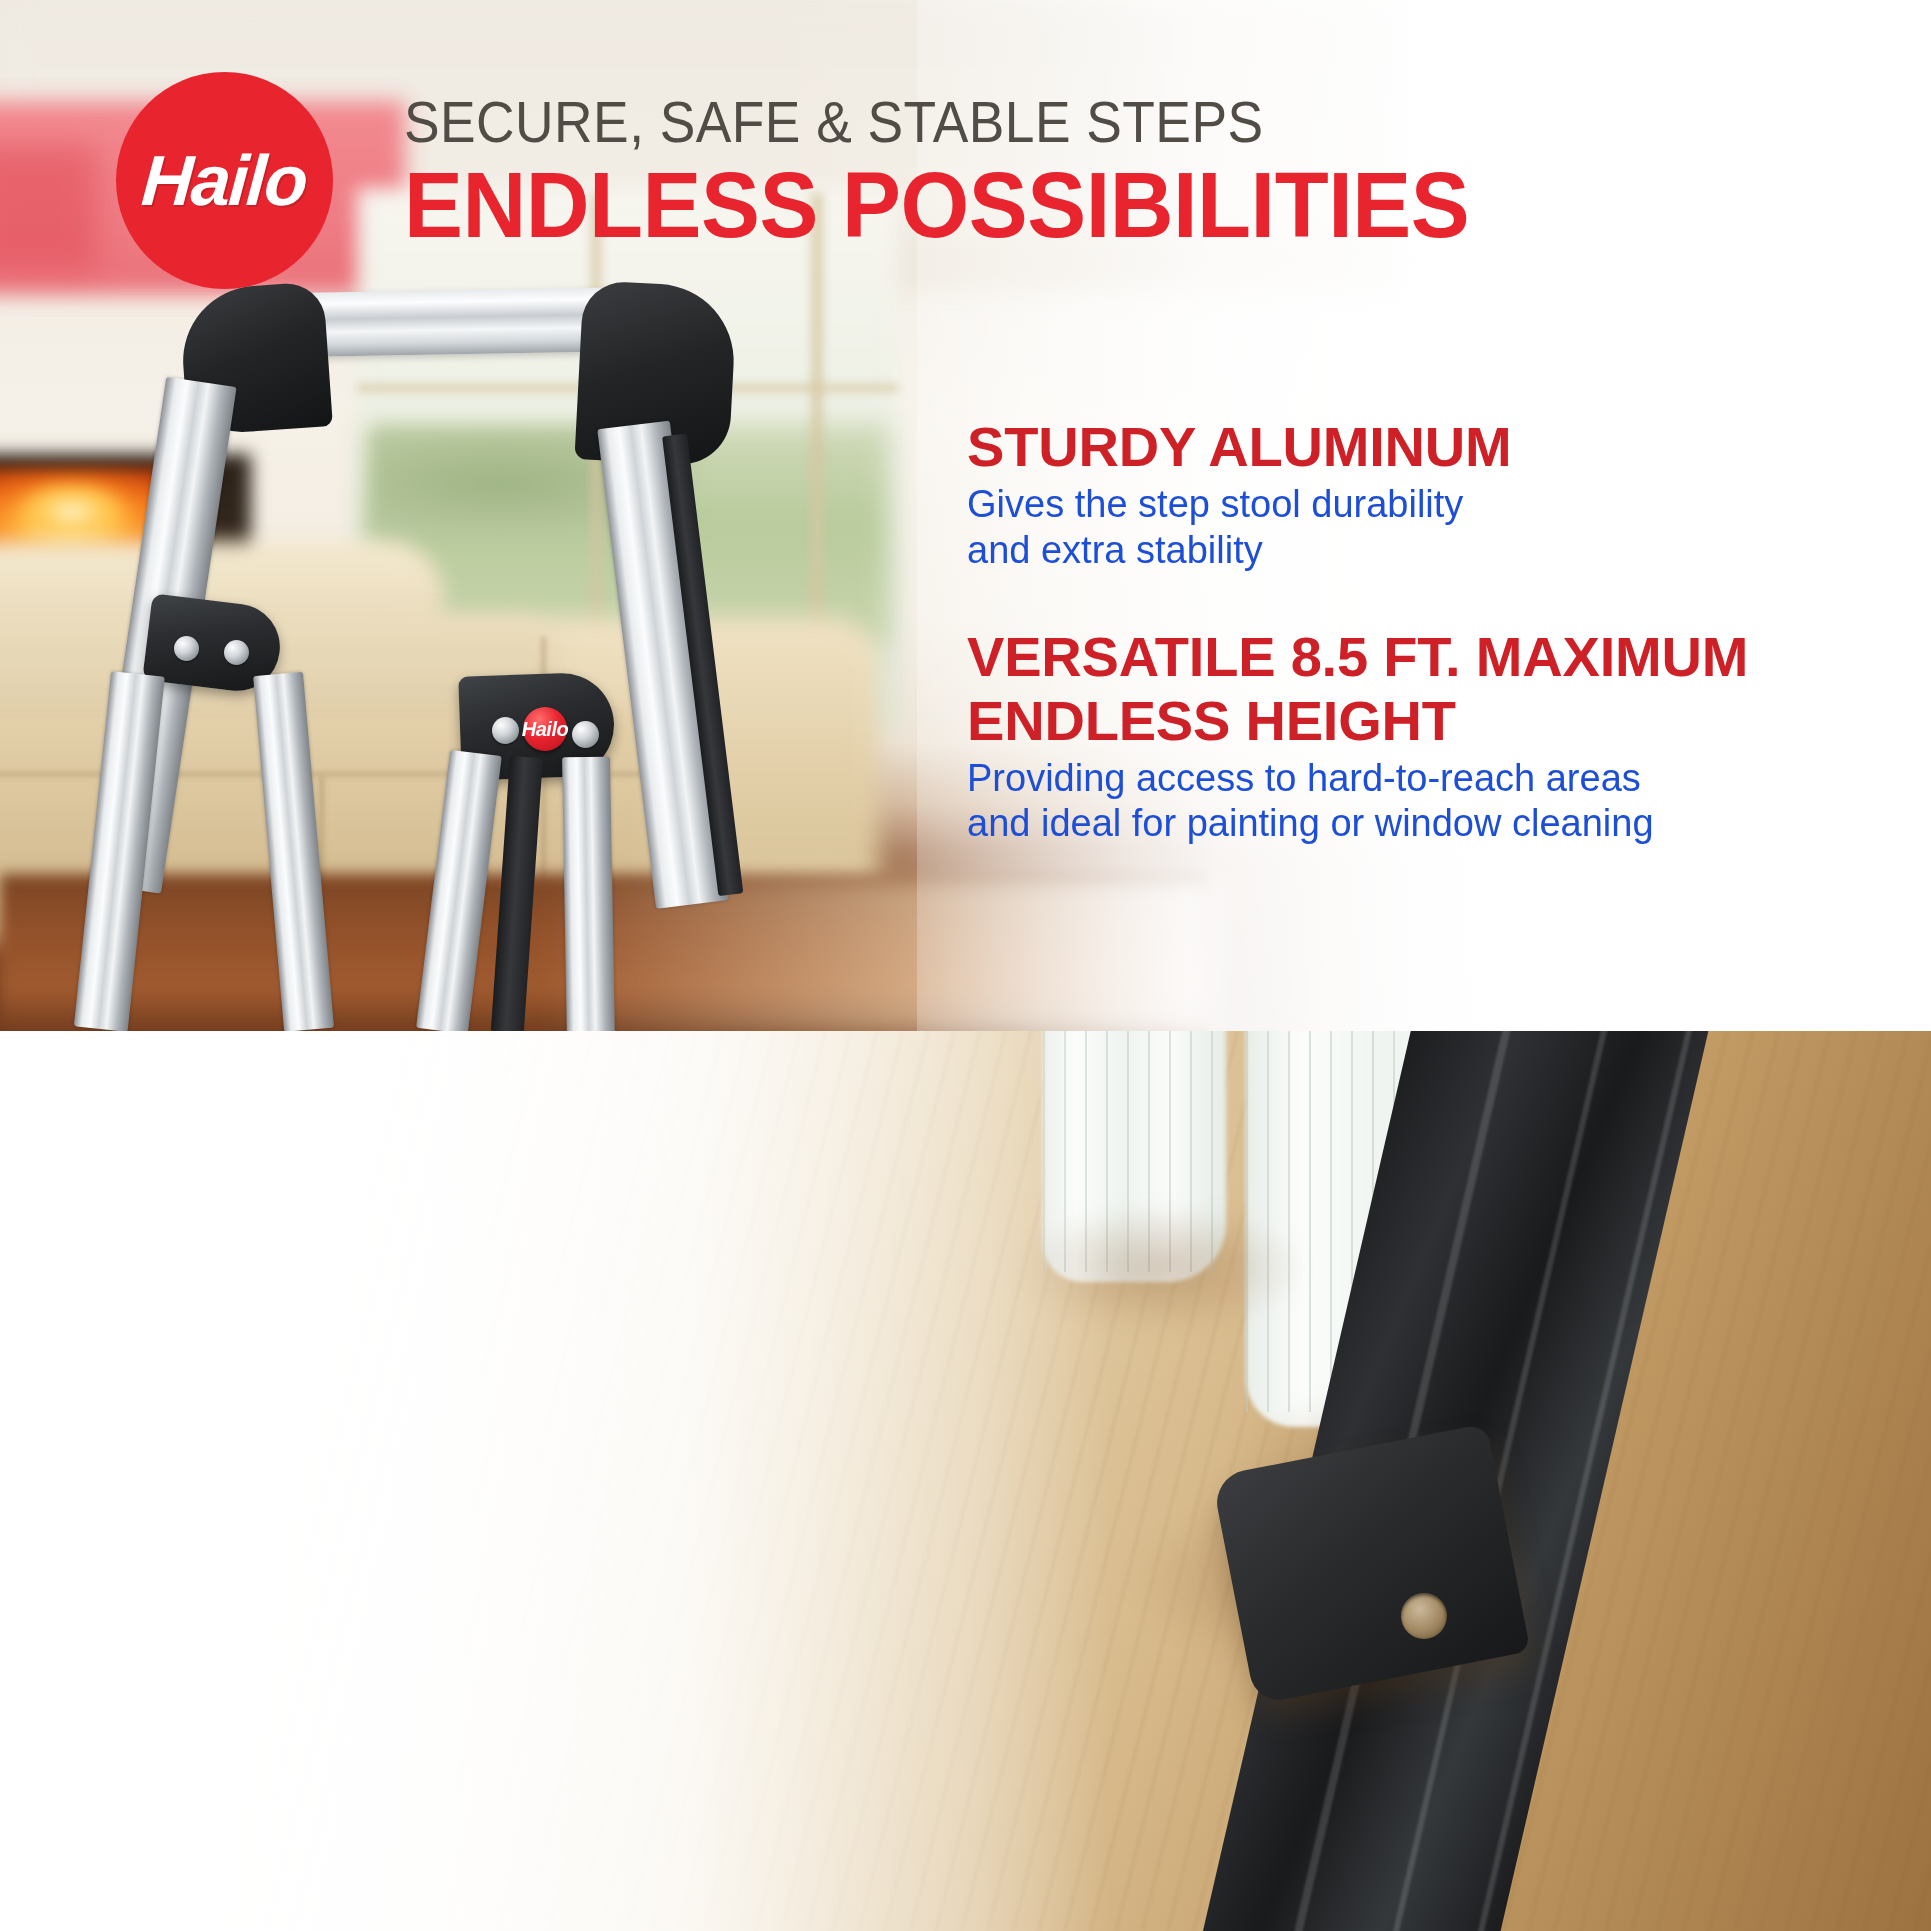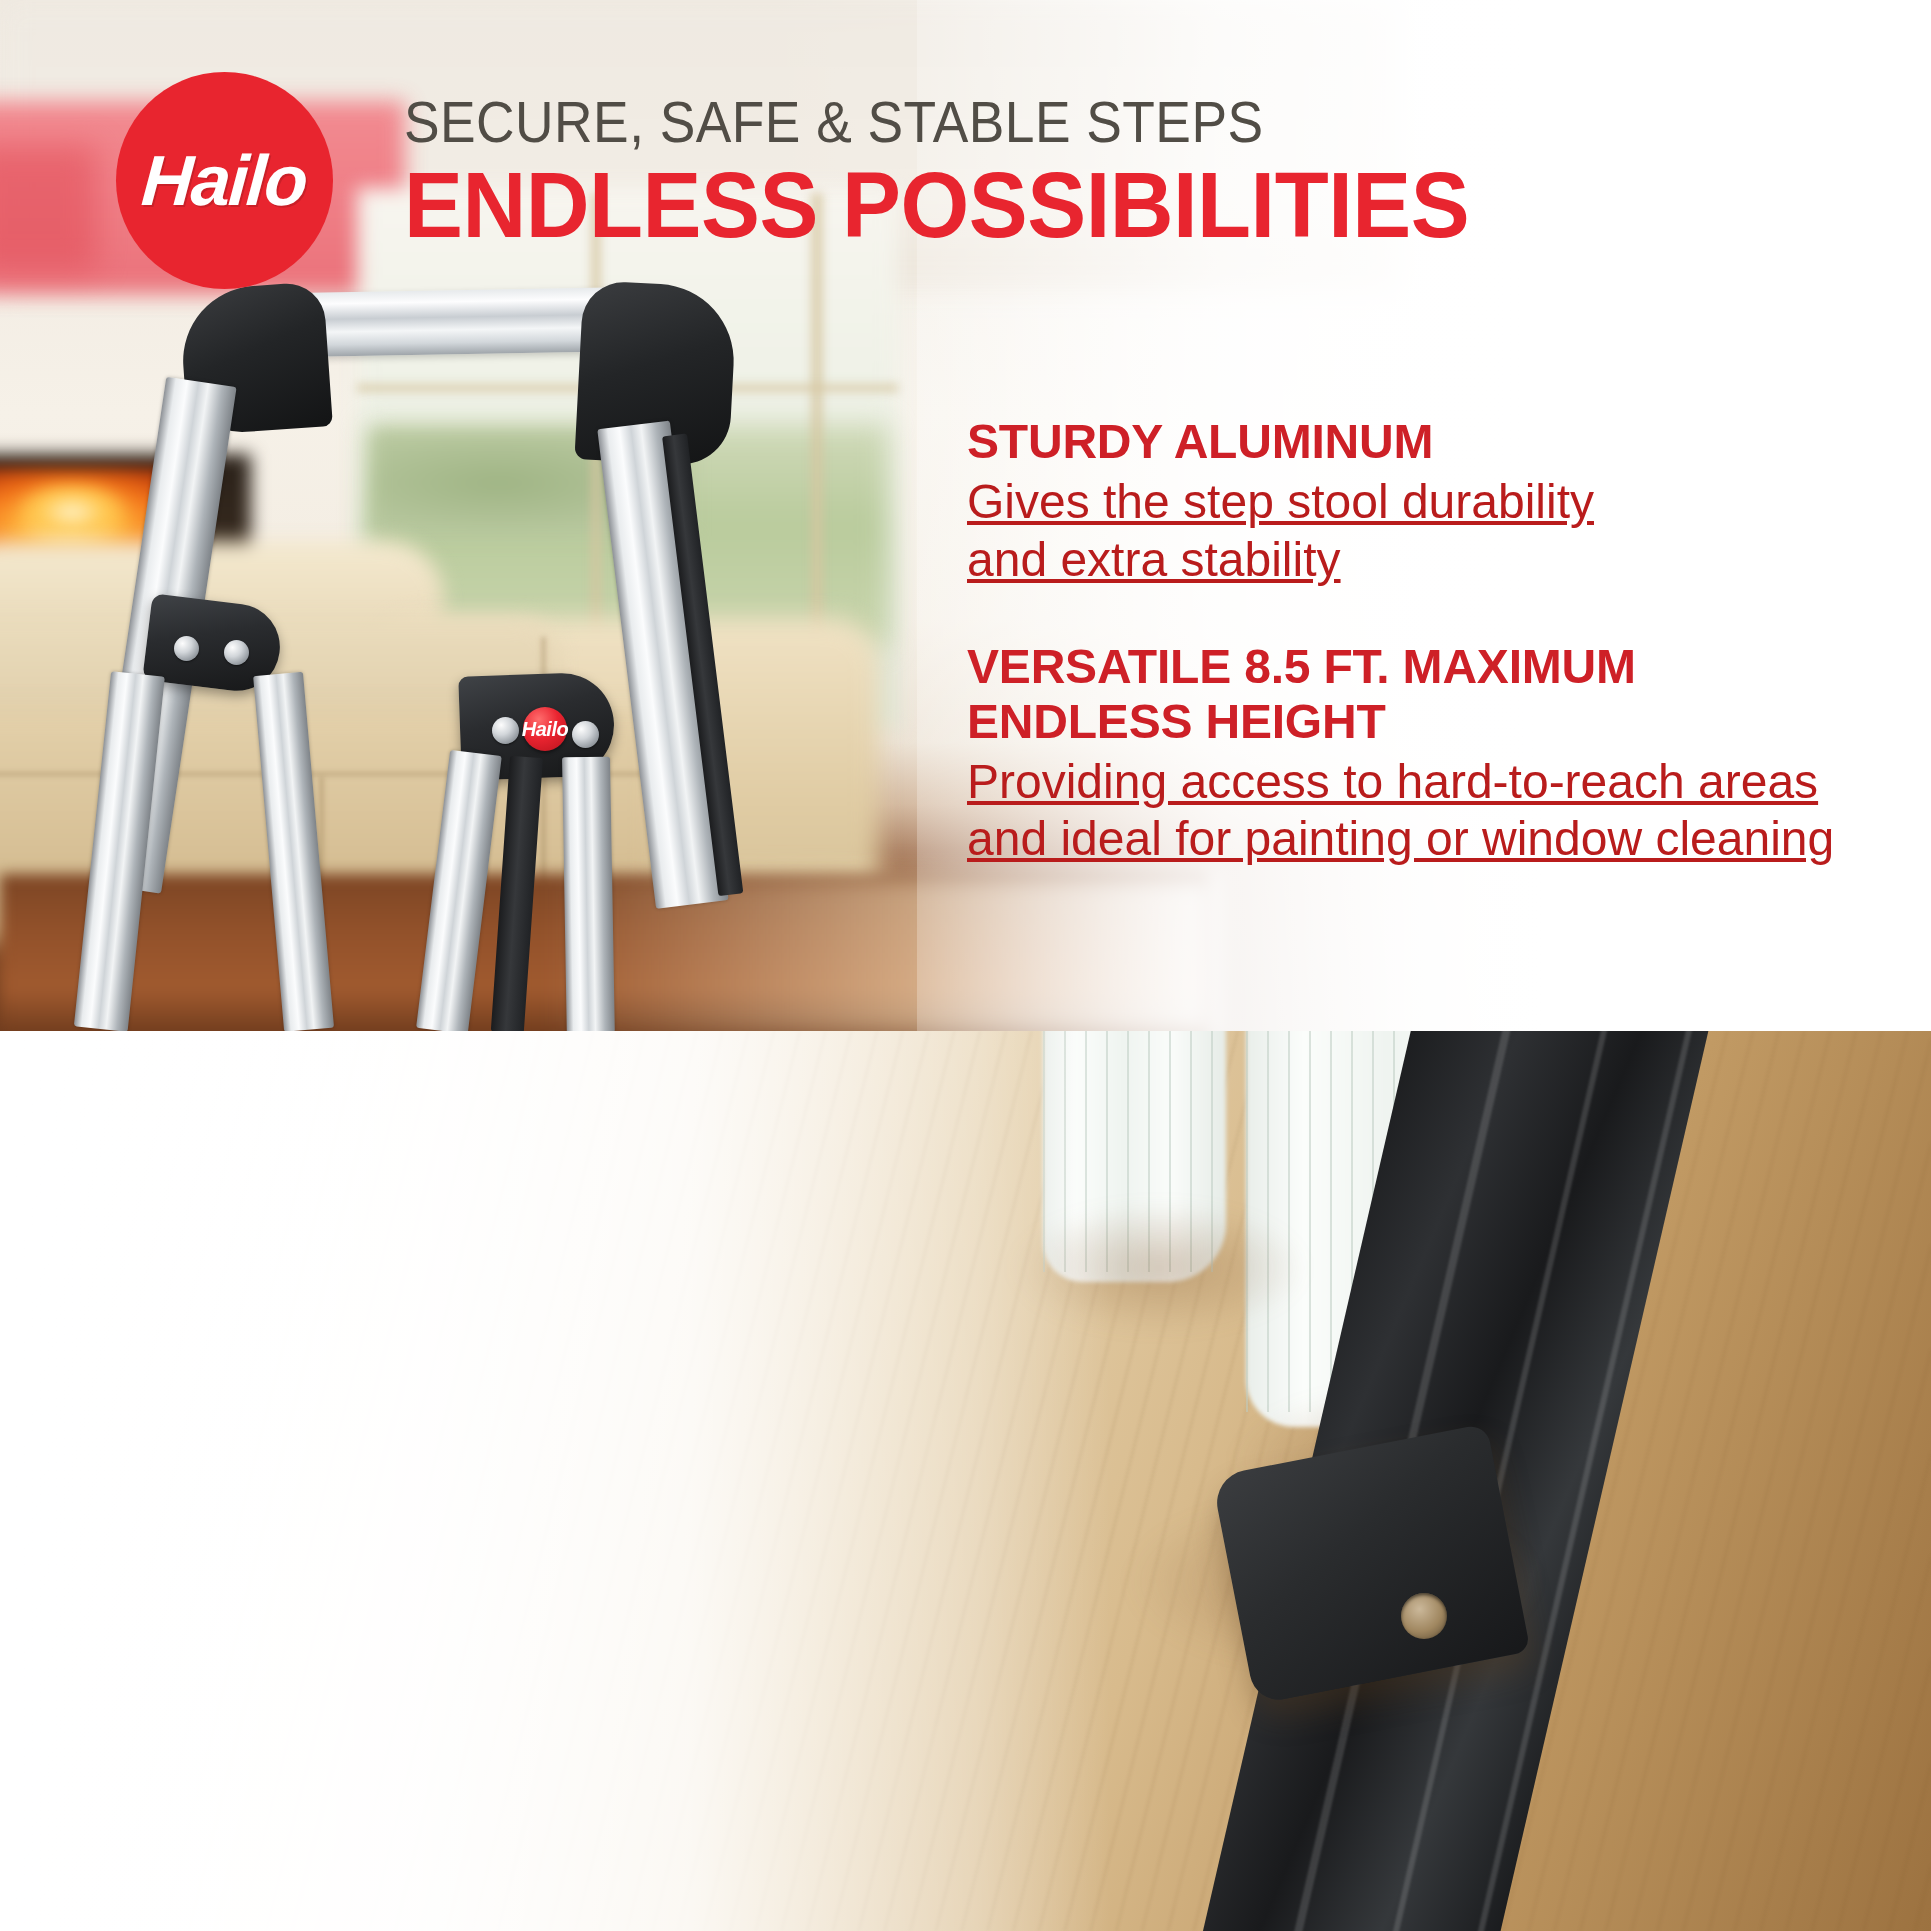--- a/index.html
+++ b/index.html
@@ -92,22 +92,22 @@
     box-shadow:0 1.9px 3.9px rgba(0,0,0,.45);display:flex;align-items:center;justify-content:center;}
   .badge span{font-style:italic;font-weight:bold;color:#fff;font-size:20px;letter-spacing:-0.5px;}
   .topbar{position:absolute;
     background:linear-gradient(180deg,#e7eaec 0%,#fdfdfe 18%,#c8cdd2 42%,#f4f6f7 62%,#d2d7db 82%,#9fa5aa 100%);
     border-radius:3.9px;box-shadow:0 2.9px 7.7px rgba(0,0,0,.18);}
 
   
   #top-features{position:absolute;left:967px;top:415px;width:898px;z-index:45;}
   .feat{margin-bottom:52px;}
   .feat:last-child{margin-bottom:8px;}
-  .feat h3{margin:0;font-size:48px;font-weight:bold;color:#ce2027;line-height:1.13;letter-spacing:-0.2px;}
-  .feat p{margin:3.9px 0 0 0;font-size:48px;font-weight:400;color:#b91c1c;line-height:1.2;text-decoration:underline;}
+  .feat h3{margin:0;font-size:56px;font-weight:bold;color:#ce2027;line-height:1.13;letter-spacing:-0.2px;}
+  .feat p{margin:3.9px 0 0 0;font-size:38px;font-weight:400;color:#1d4ed8;line-height:1.2;}
 
   
   #bottom-section{position:absolute;left:0;top:1031px;width:1931px;height:900px;overflow:hidden;background:#fff;}
   .b-floor{position:absolute;left:0;top:0;width:1931px;height:900px;
     background:linear-gradient(110deg,#ffffff 0%,#fdfaf5 14%,#f3e8d6 30%,#e4cfaa 46%,#d8bb8d 60%,#c19a64 76%,#9c7240 100%);}
   .b-floorgrain{position:absolute;left:0;top:0;width:1931px;height:900px;
     background:repeating-linear-gradient(104deg,rgba(120,80,40,.10) 0px,rgba(120,80,40,.10) 1.9px,rgba(255,255,255,0) 1.9px,rgba(255,255,255,0) 25px);
     filter:blur(1.5px);}
   .b-leftwash{position:absolute;left:0;top:0;width:1110px;height:900px;
     background:linear-gradient(90deg,#fff 0%,rgba(255,255,255,.97) 38%,rgba(255,255,255,.86) 62%,rgba(255,255,255,.35) 88%,rgba(255,255,255,0) 100%);}

